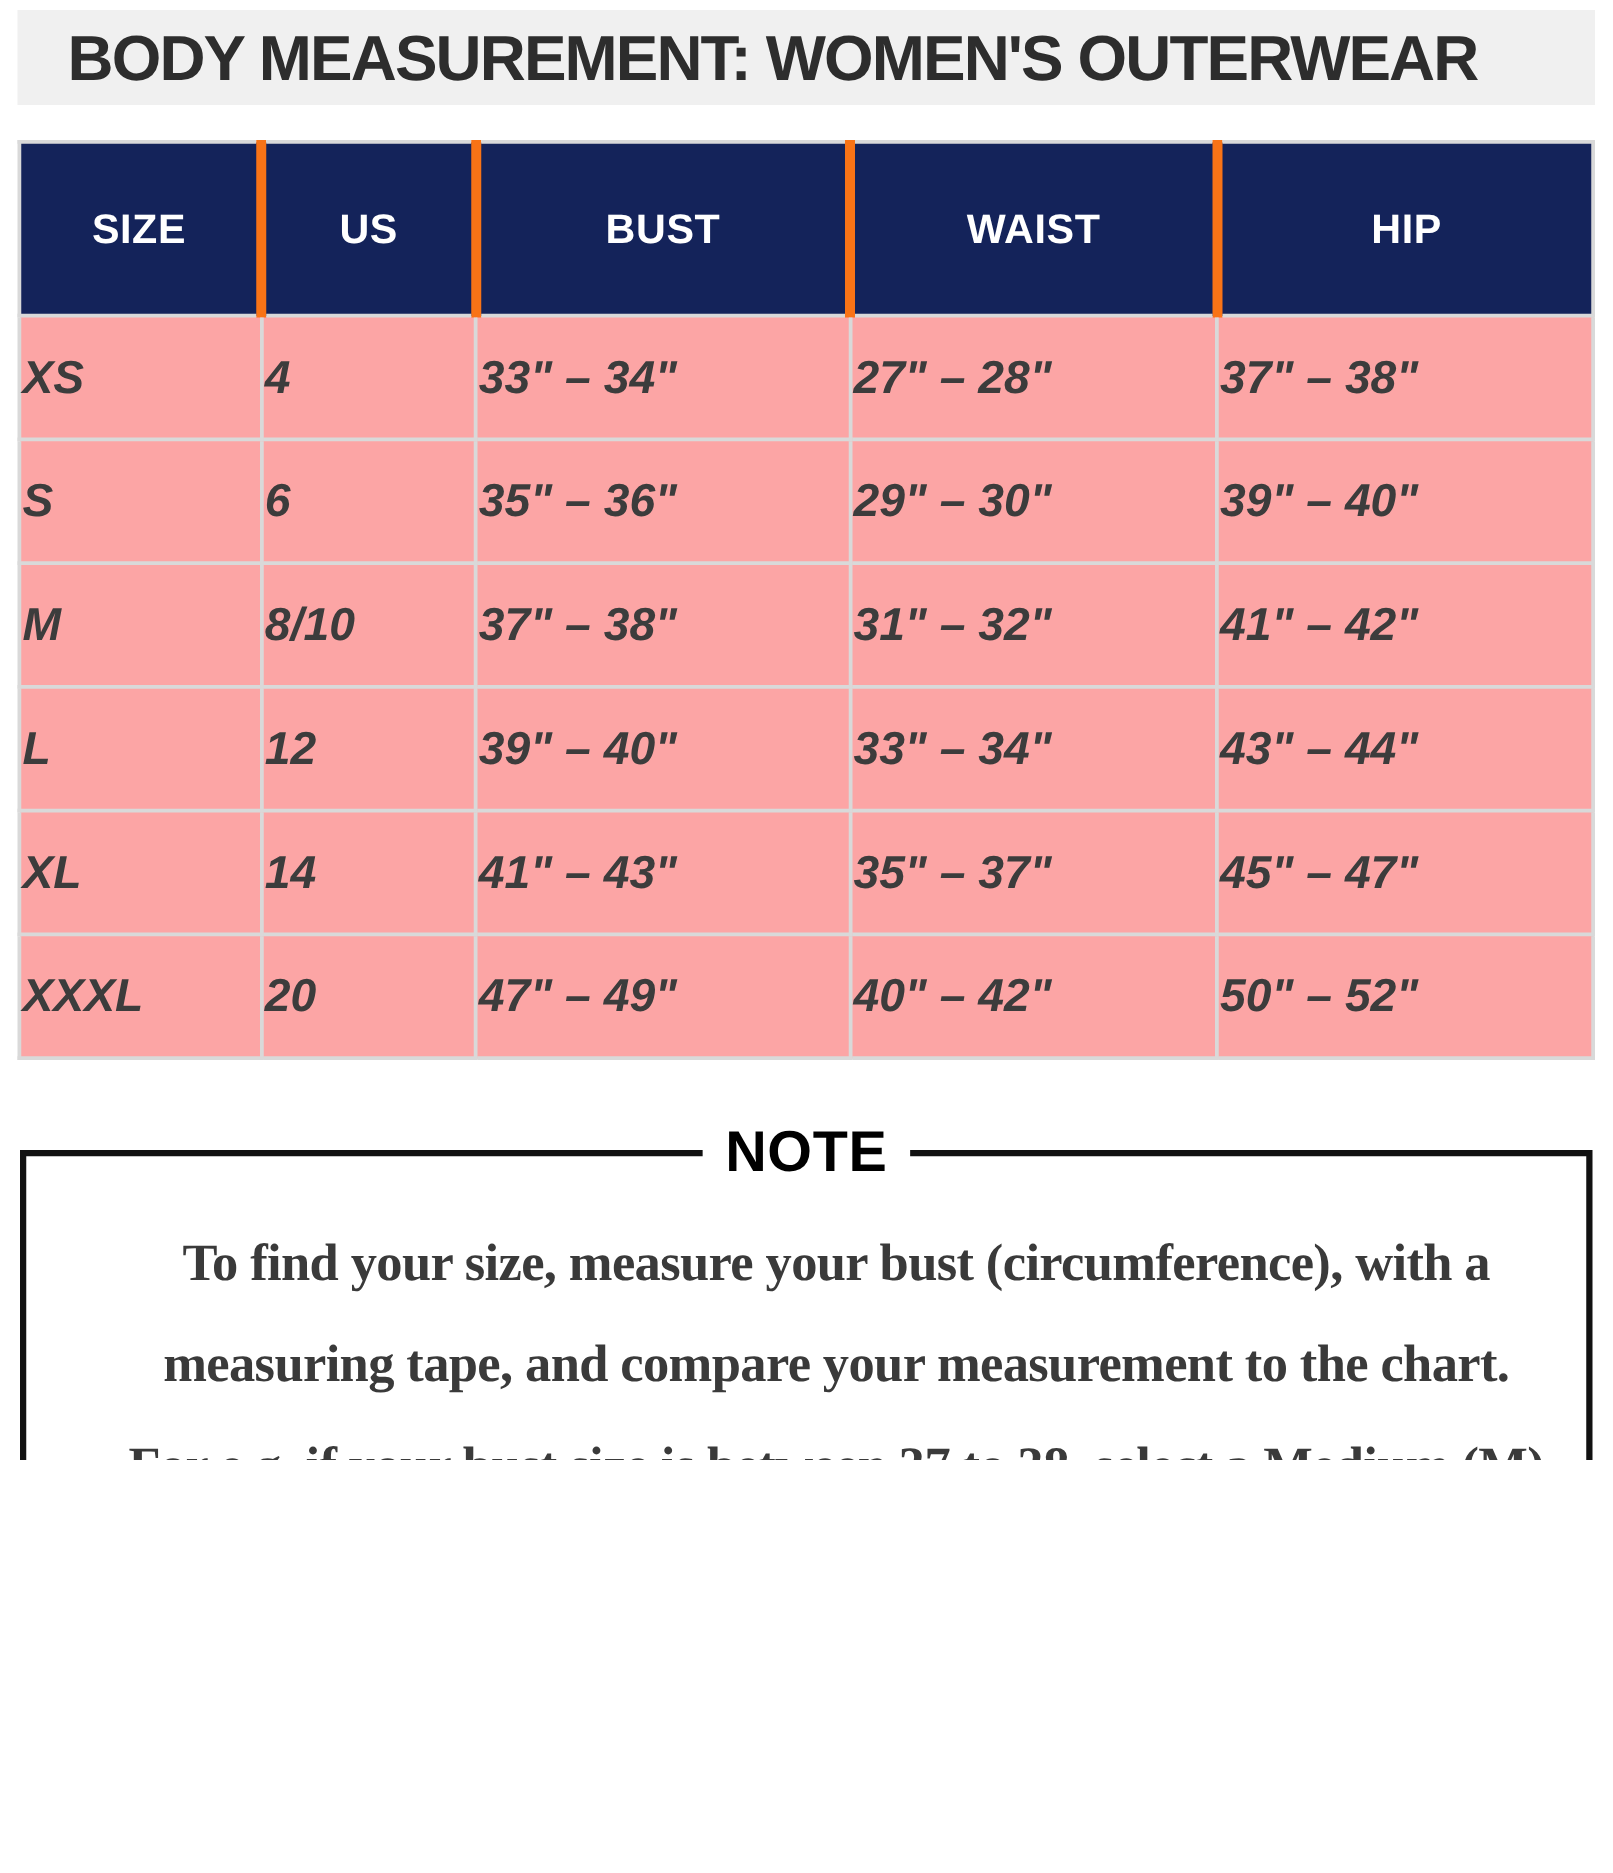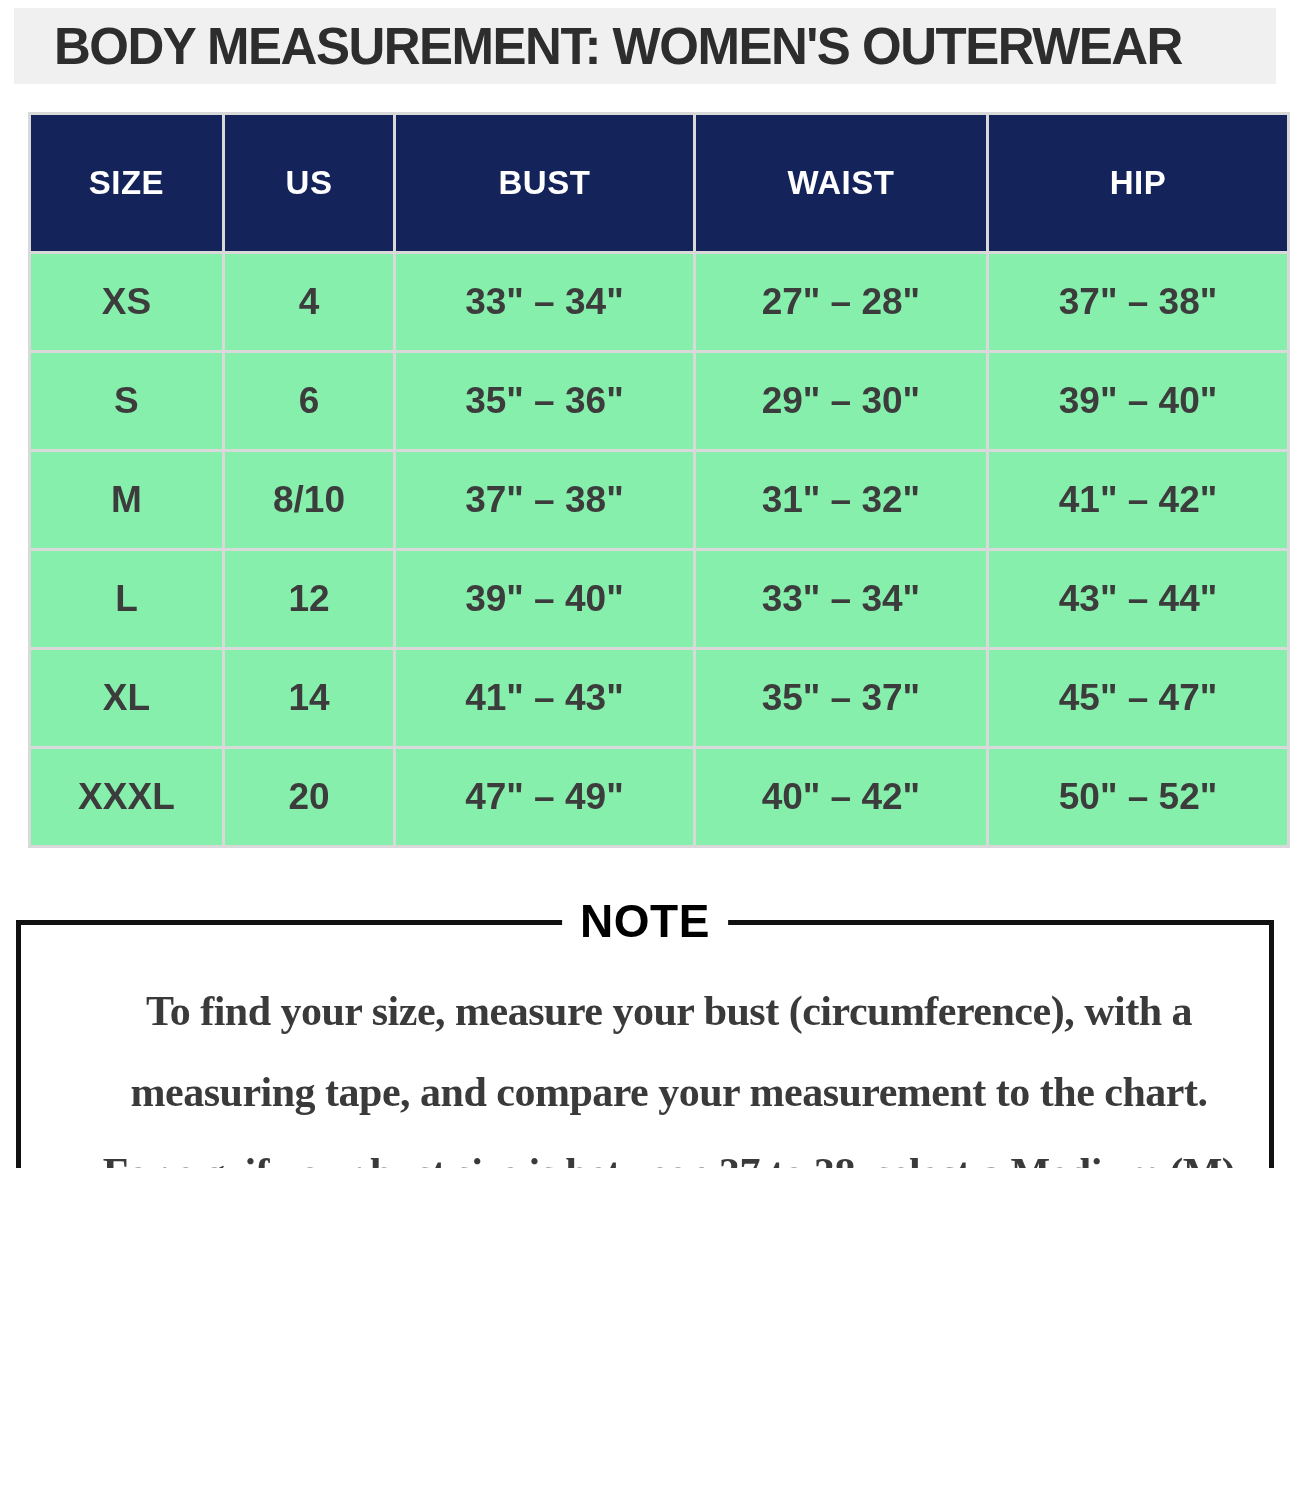--- a/index.html
+++ b/index.html
@@ -28,52 +28,52 @@
   .title-bar h1 {
     margin: 0;
     font-size: 51px;
     font-weight: bold;
     color: #2D2D2D;
     letter-spacing: -1.5px;
     white-space: nowrap;
   }
   
   table.size-chart {
-    margin: 28px 14px 0 28px;
+    margin: 28px 14px 0 14px;
     width: 1262px;
     border-collapse: collapse;
     table-layout: fixed;
   }
   table.size-chart col.c-size  { width: 15.4%; }
   table.size-chart col.c-us    { width: 13.6%; }
   table.size-chart col.c-bust  { width: 23.8%; }
   table.size-chart col.c-waist { width: 23.3%; }
   table.size-chart col.c-hip   { width: 23.9%; }
   table.size-chart th {
     background: #14235A;
     color: #FFFFFF;
     font-size: 33px;
     font-weight: bold;
     height: 134px;
     border: 3px solid #D9D9D9;
     letter-spacing: 0.5px;
   }
   table.size-chart th + th {
-    border-left: 2px solid #f97316;
+    border-left: 8px solid #f97316;
     text-align: center;
   }
   table.size-chart td {
     height: 94px;
-    text-align: center;
     vertical-align: middle;
     font-size: 37px;
     font-weight: bold;
     color: #3C3C3C;
     border: 3px solid #D9D9D9;
-    background: #86efac;
+    background: #fca5a5;
+    font-style: italic;
   }
   
   .note-box {
     position: relative;
     margin: 72px 16px 0 16px;
     border: 5px solid #111111;
     box-sizing: border-box;
     padding: 46px 32px 26px 80px;
     background: #FFFFFF;
   }

